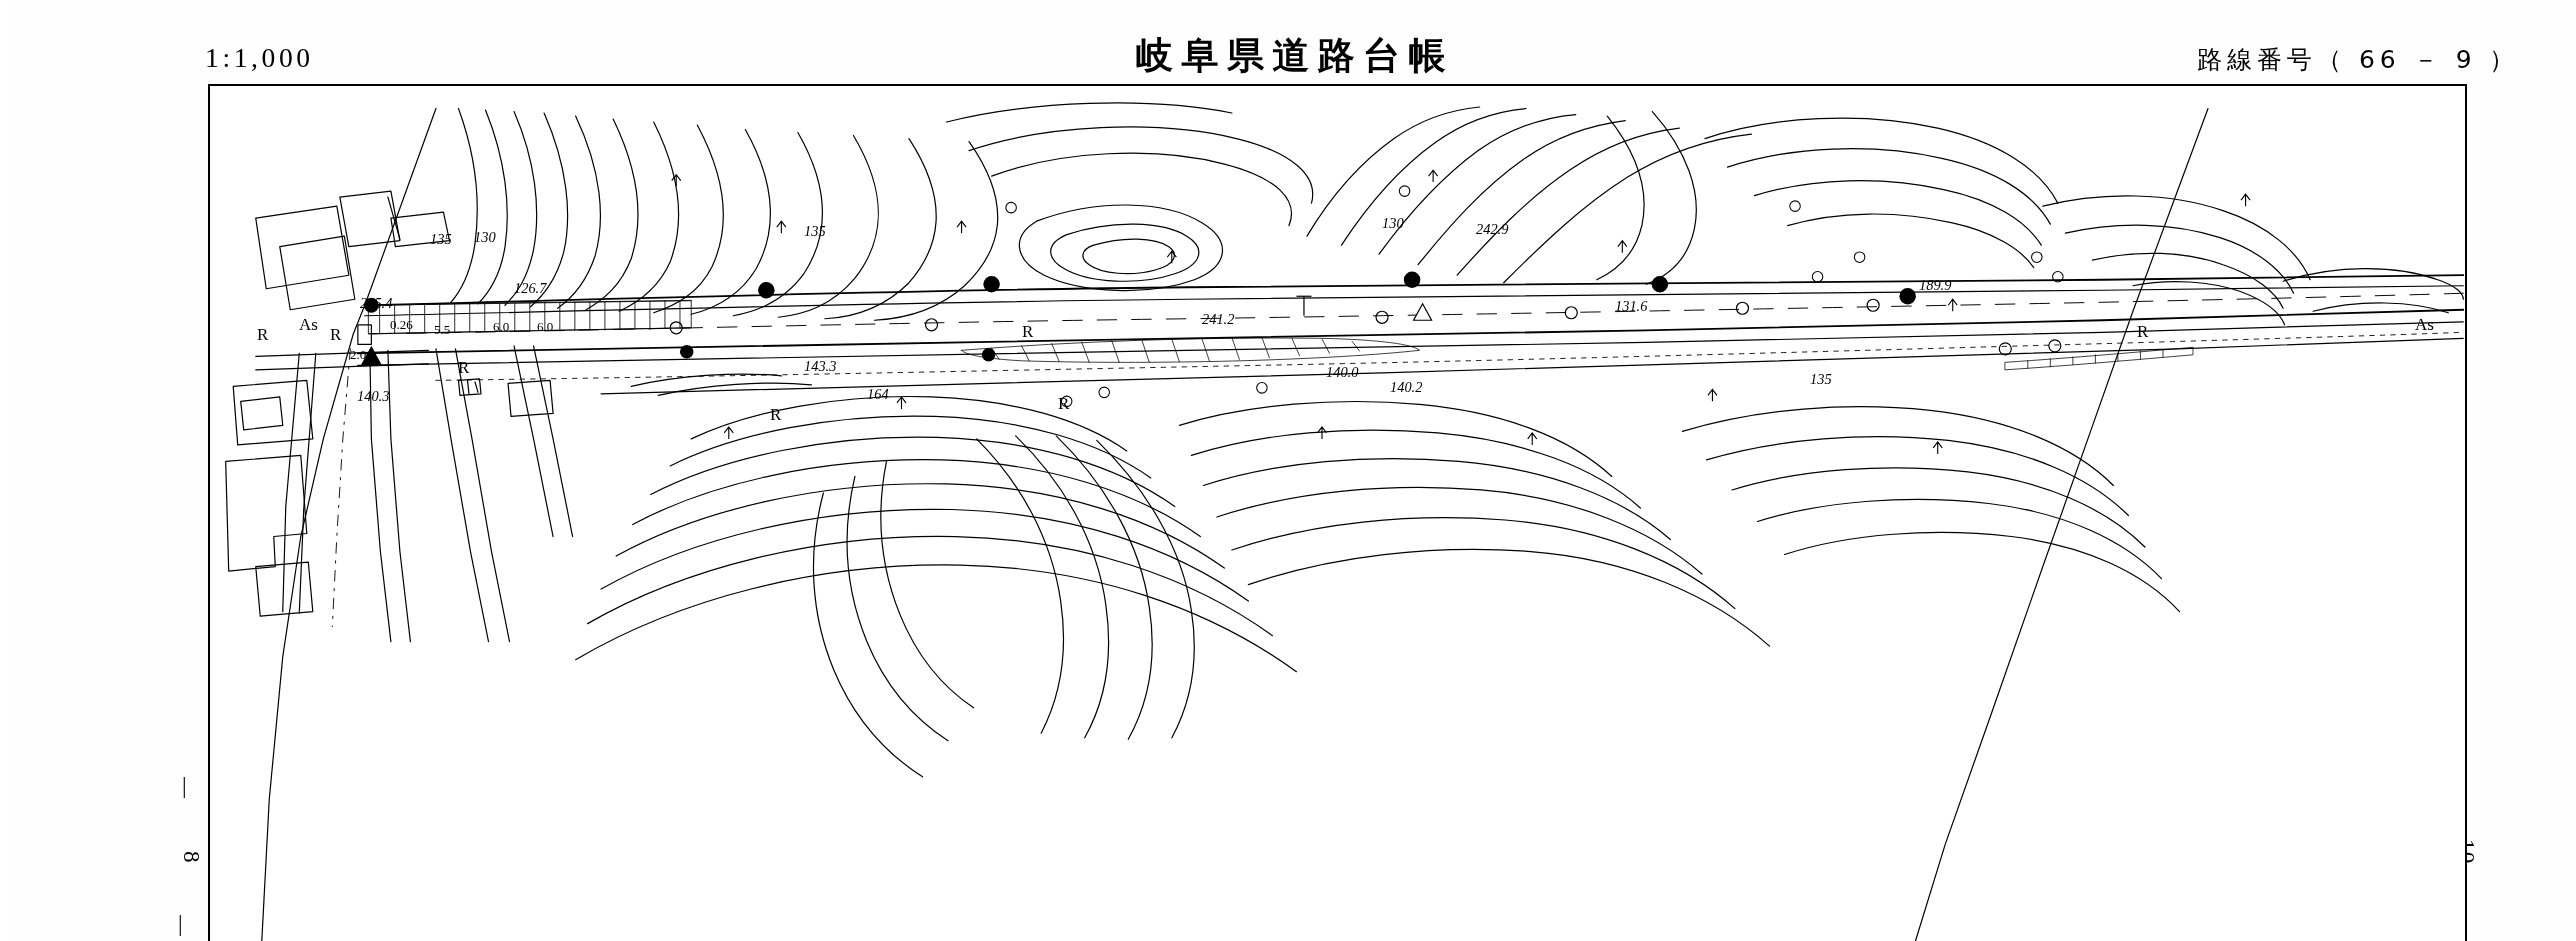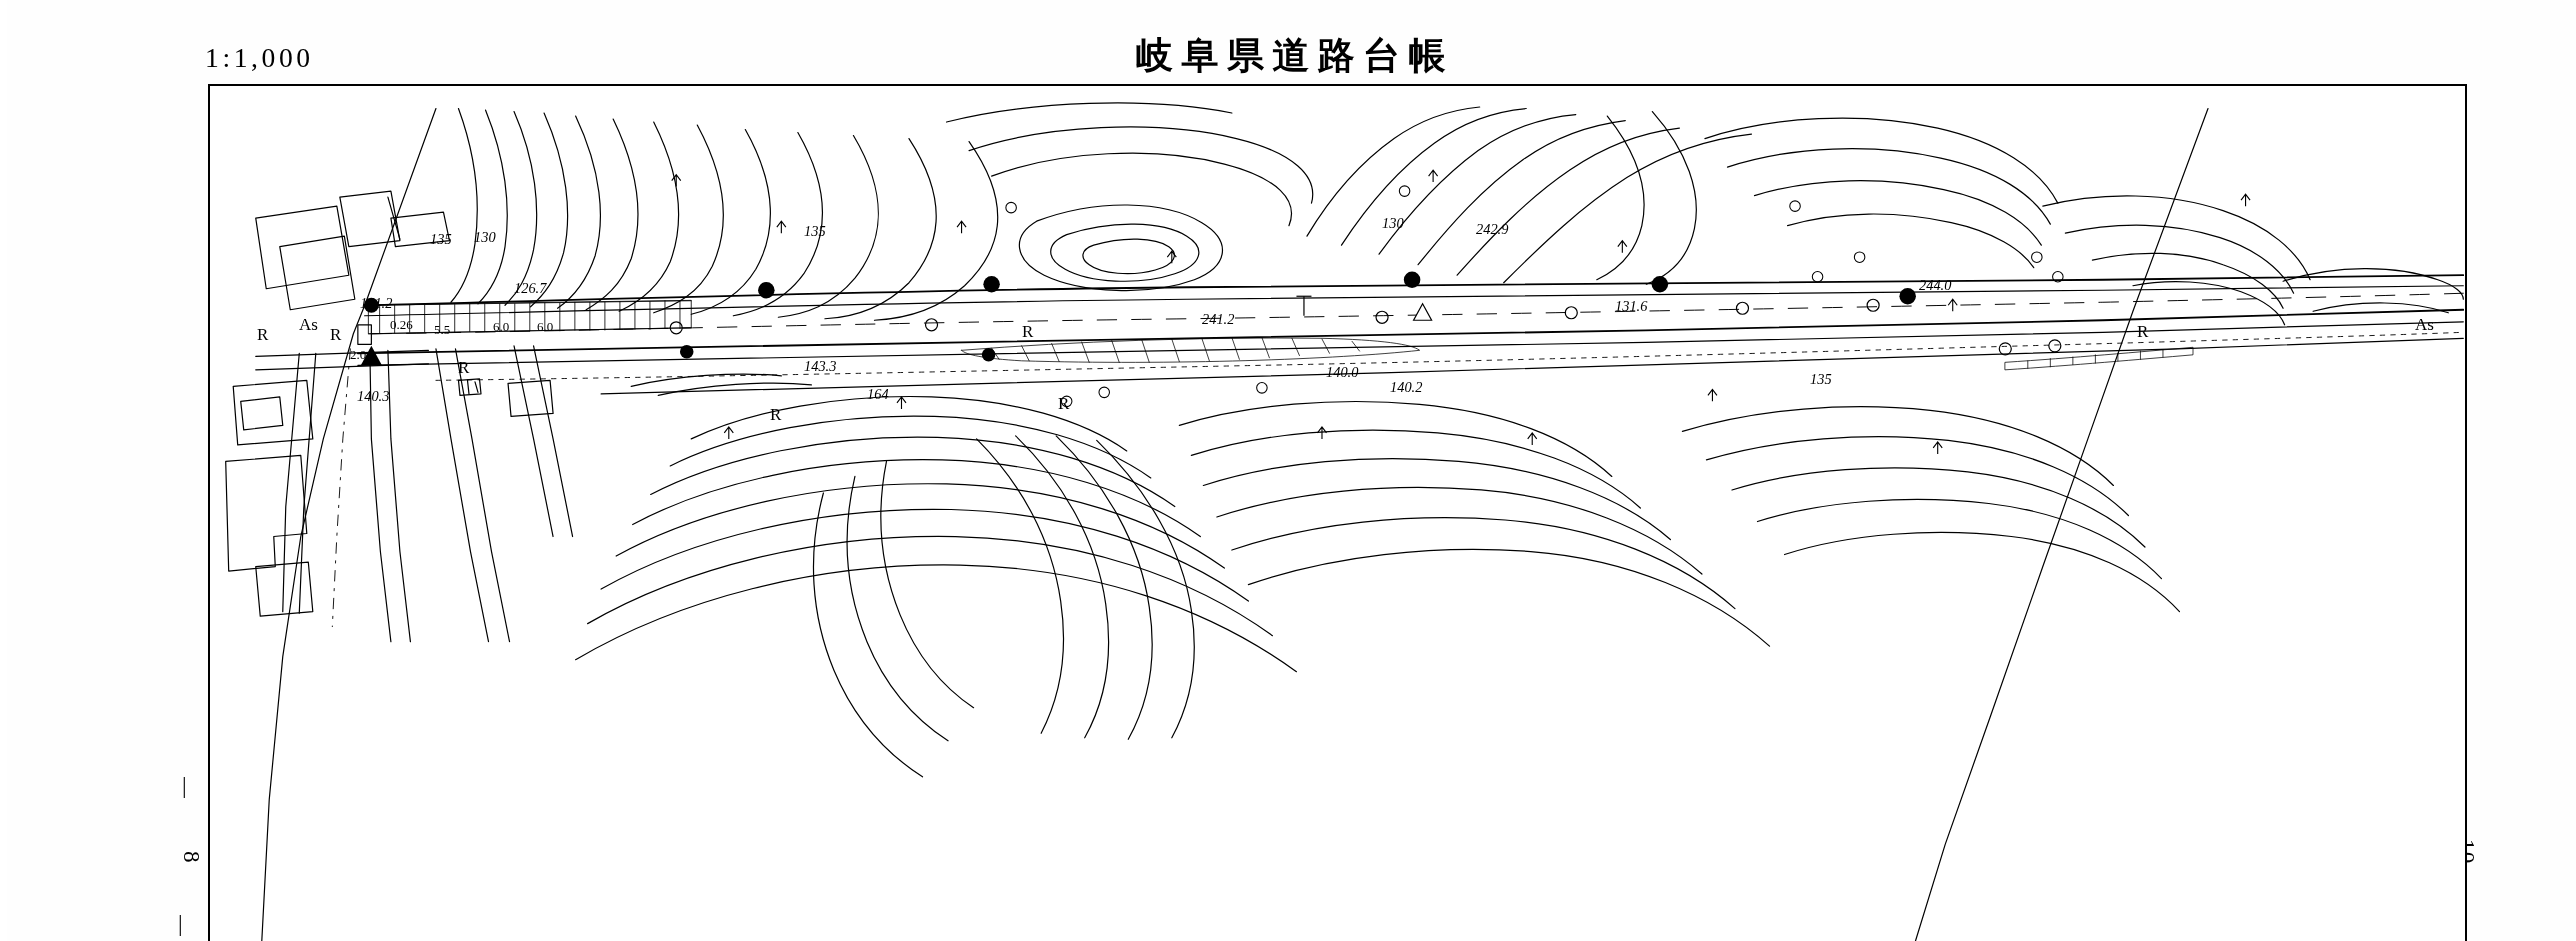--- a/index.html
+++ b/index.html
@@ -95,20 +95,21 @@
     height: 96px;
   }
 </style>
 </head>
 <body>
 
 <div id="sheet">
 
   <div class="scale-label">1:1,000</div>
   <div class="sheet-title">岐阜県道路台帳</div>
+  <div class="route-no">路線番号（ 66 － 9 ）</div>
 
   <div class="side-mark left-a">|</div>
   <div class="side-mark left-b">8</div>
   <div class="side-mark left-c">|</div>
   <div class="side-mark right-a">|</div>
   <div class="side-mark right-b">10</div>
   <div class="side-mark right-c">|</div>
 
   <div id="compass">
     <svg width="96" height="96" viewBox="0 0 160 160">
@@ -354,28 +355,28 @@
     </svg>
   <div style="position: absolute; left: 89px; top: 229px; font-size: 17px; font-family: &quot;Liberation Serif&quot;, serif; white-space: nowrap;">As</div>
       <div style="position: absolute; left: 2205px; top: 229px; font-size: 17px; font-family: &quot;Liberation Serif&quot;, serif; white-space: nowrap;">As</div>
       <div style="position: absolute; left: 47px; top: 239px; font-size: 17px; font-family: &quot;Liberation Serif&quot;, serif; white-space: nowrap;">R</div>
       <div style="position: absolute; left: 120px; top: 239px; font-size: 17px; font-family: &quot;Liberation Serif&quot;, serif; white-space: nowrap;">R</div>
       <div style="position: absolute; left: 812px; top: 236px; font-size: 17px; font-family: &quot;Liberation Serif&quot;, serif; white-space: nowrap;">R</div>
       <div style="position: absolute; left: 1927px; top: 236px; font-size: 17px; font-family: &quot;Liberation Serif&quot;, serif; white-space: nowrap;">R</div>
       <div style="position: absolute; left: 248px; top: 272px; font-size: 17px; font-family: &quot;Liberation Serif&quot;, serif; white-space: nowrap;">R</div>
       <div style="position: absolute; left: 560px; top: 319px; font-size: 17px; font-family: &quot;Liberation Serif&quot;, serif; white-space: nowrap;">R</div>
       <div style="position: absolute; left: 848px; top: 308px; font-size: 17px; font-family: &quot;Liberation Serif&quot;, serif; white-space: nowrap;">R</div>
-      <div style="position: absolute; left: 150px; top: 209px; font-size: 14.4px; font-family: &quot;Liberation Serif&quot;, serif; white-space: nowrap; font-style: italic;">141.2</div>
+      <div style="position: absolute; left: 150px; top: 209px; font-size: 14.4px; font-family: &quot;Liberation Serif&quot;, serif; white-space: nowrap; font-style: italic;">205.4</div>
       <div style="position: absolute; left: 304px; top: 194px; font-size: 14.4px; font-family: &quot;Liberation Serif&quot;, serif; white-space: nowrap; font-style: italic;">126.7</div>
       <div style="position: absolute; left: 220px; top: 145px; font-size: 14.4px; font-family: &quot;Liberation Serif&quot;, serif; white-space: nowrap; font-style: italic;">135</div>
       <div style="position: absolute; left: 264px; top: 143px; font-size: 14.4px; font-family: &quot;Liberation Serif&quot;, serif; white-space: nowrap; font-style: italic;">130</div>
       <div style="position: absolute; left: 594px; top: 137px; font-size: 14.4px; font-family: &quot;Liberation Serif&quot;, serif; white-space: nowrap; font-style: italic;">135</div>
       <div style="position: absolute; left: 1172px; top: 129px; font-size: 14.4px; font-family: &quot;Liberation Serif&quot;, serif; white-space: nowrap; font-style: italic;">130</div>
       <div style="position: absolute; left: 1266px; top: 135px; font-size: 14.4px; font-family: &quot;Liberation Serif&quot;, serif; white-space: nowrap; font-style: italic;">242.9</div>
-      <div style="position: absolute; left: 1709px; top: 191px; font-size: 14.4px; font-family: &quot;Liberation Serif&quot;, serif; white-space: nowrap; font-style: italic;">244.0</div>
+      <div style="position: absolute; left: 1709px; top: 191px; font-size: 14.4px; font-family: &quot;Liberation Serif&quot;, serif; white-space: nowrap; font-style: italic;">189.9</div>
       <div style="position: absolute; left: 1405px; top: 212px; font-size: 14.4px; font-family: &quot;Liberation Serif&quot;, serif; white-space: nowrap; font-style: italic;">131.6</div>
       <div style="position: absolute; left: 992px; top: 225px; font-size: 14.4px; font-family: &quot;Liberation Serif&quot;, serif; white-space: nowrap; font-style: italic;">241.2</div>
       <div style="position: absolute; left: 594px; top: 272px; font-size: 14.4px; font-family: &quot;Liberation Serif&quot;, serif; white-space: nowrap; font-style: italic;">143.3</div>
       <div style="position: absolute; left: 1116px; top: 278px; font-size: 14.4px; font-family: &quot;Liberation Serif&quot;, serif; white-space: nowrap; font-style: italic;">140.0</div>
       <div style="position: absolute; left: 1180px; top: 293px; font-size: 14.4px; font-family: &quot;Liberation Serif&quot;, serif; white-space: nowrap; font-style: italic;">140.2</div>
       <div style="position: absolute; left: 657px; top: 300px; font-size: 14.4px; font-family: &quot;Liberation Serif&quot;, serif; white-space: nowrap; font-style: italic;">164</div>
       <div style="position: absolute; left: 1600px; top: 285px; font-size: 14.4px; font-family: &quot;Liberation Serif&quot;, serif; white-space: nowrap; font-style: italic;">135</div>
       <div style="position: absolute; left: 147px; top: 302px; font-size: 14.4px; font-family: &quot;Liberation Serif&quot;, serif; white-space: nowrap; font-style: italic;">140.3</div>
       <div style="position: absolute; left: 224px; top: 236px; font-size: 13px; font-family: &quot;Liberation Serif&quot;, serif; white-space: nowrap;">5.5</div>
       <div style="position: absolute; left: 283px; top: 233px; font-size: 13px; font-family: &quot;Liberation Serif&quot;, serif; white-space: nowrap;">6.0</div>

